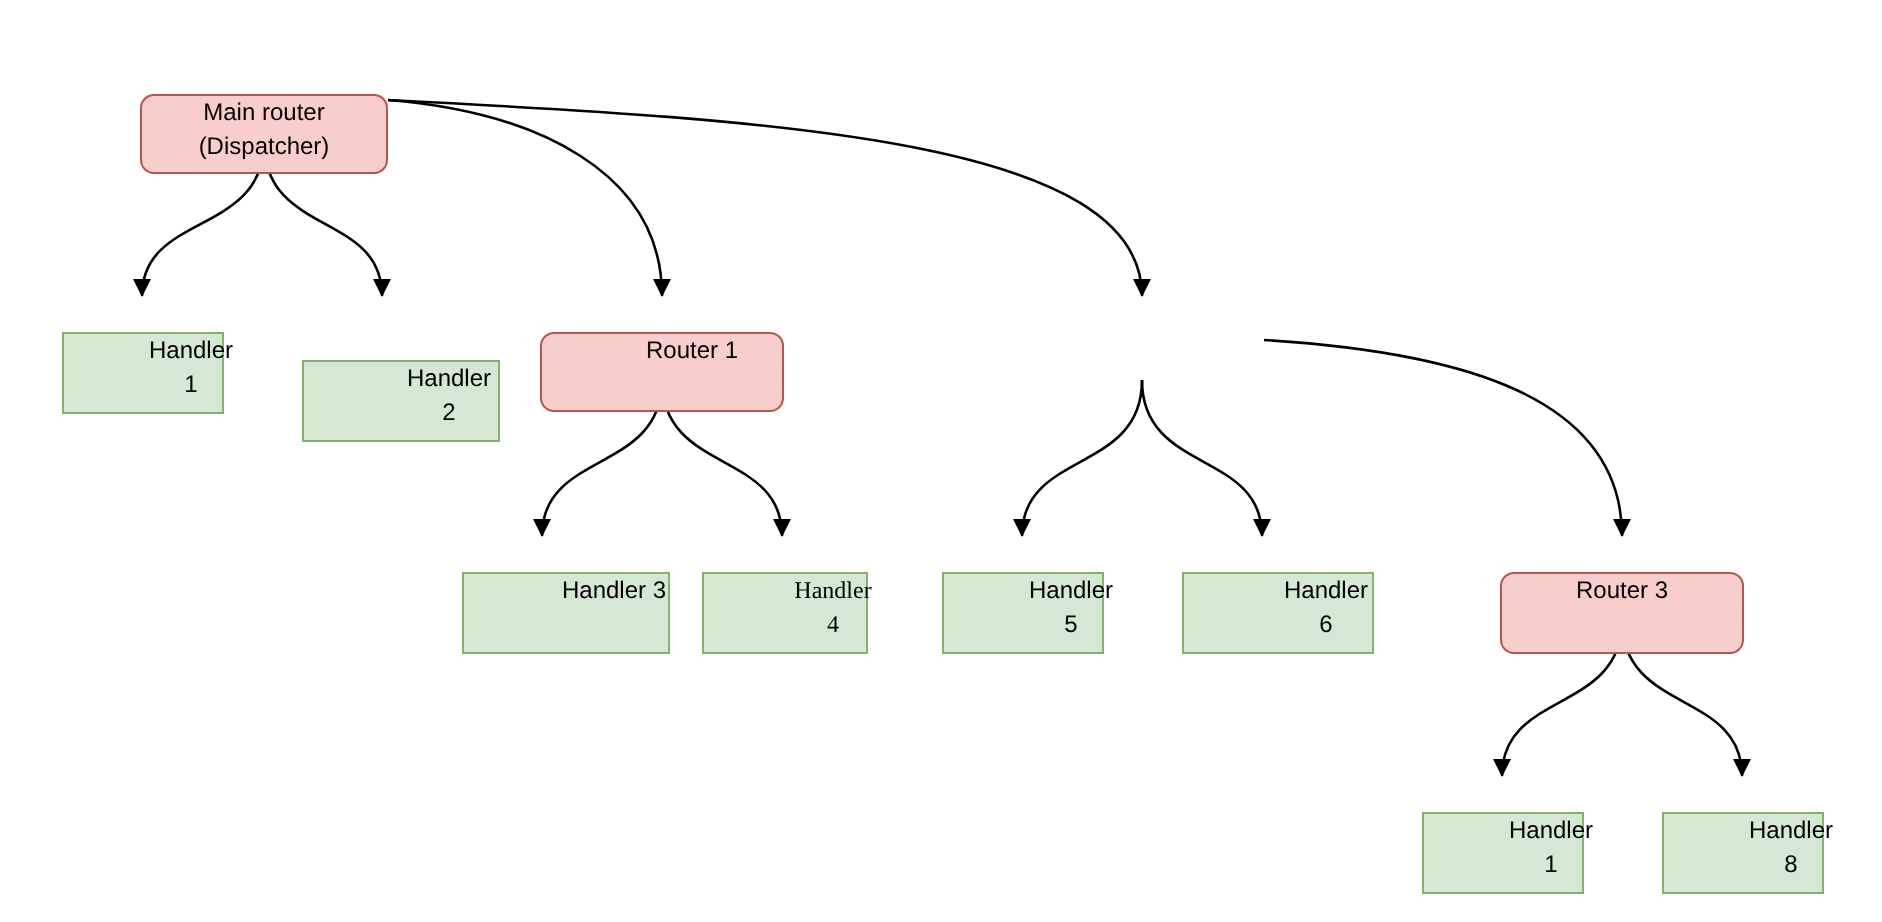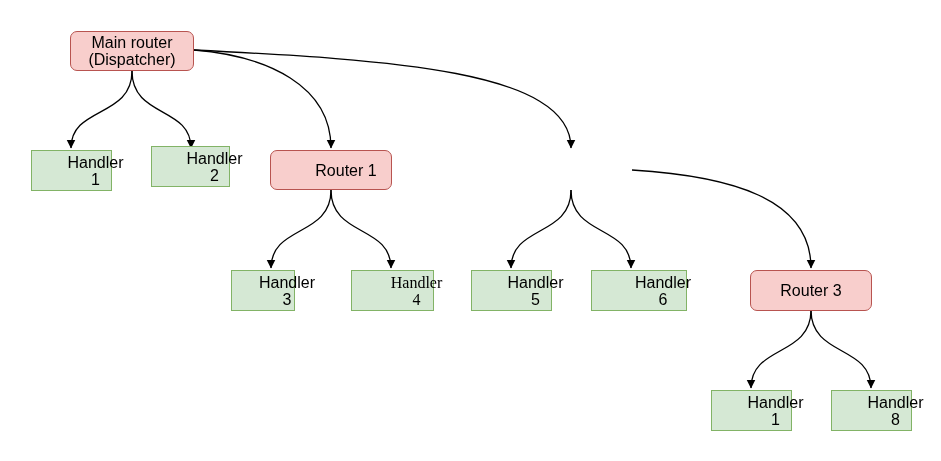--- a/index.html
+++ b/index.html
@@ -22,25 +22,26 @@
     stroke: var(--edge-stroke, #000000);
     stroke-width: 1.3;
   }
   .arrowhead { fill: var(--edge-stroke, #000000); }
   .node {
     position: absolute;
     box-sizing: border-box;
     display: flex;
     flex-direction: column;
     align-items: center;
-    justify-content: center;
+    justify-content: flex-start;
     text-align: center;
-    font-size: 16px;
+    font-size: 12px;
     line-height: 17px;
     color: var(--text, #000000);
+    margin-top: 16px;
   }
   .router {
     background: var(--router-fill, #f8cecc);
     border: 1px solid var(--router-stroke, #b85450);
     border-radius: 7px;
   }
   .handler {
     background: var(--handler-fill, #d5e8d4);
     border: 1px solid var(--handler-stroke, #82b366);
     padding-left: 48px;
@@ -72,30 +73,30 @@
 
   <div class="node router" style="left:70px; top:31px; width:124px; height:40px;">
     <span>Main router</span>
     <span>(Dispatcher)</span>
   </div>
 
   <div class="node handler" style="left:31px; top:150px; width:81px; height:41px;">
     <span>Handler 1</span>
   </div>
 
-  <div class="node handler" style="left:151px; top:146px; width:79px; height:41px;">
+  <div class="node handler" style="left:151px; top:164px; width:99px; height:41px;">
     <span>Handler 2</span>
   </div>
 
   <div class="node router" style="left:270px; top:150px; width:122px; height:40px;padding-left:30px;">
     <span>Router 1</span>
   </div>
 
 
-  <div class="node handler" style="left:231px; top:270px; width:64px; height:41px;">
+  <div class="node handler" style="left:231px; top:270px; width:104px; height:41px;">
     <span>Handler 3</span>
   </div>
 
   <div class="node handler" style="left:351px; top:270px; width:83px; height:41px;font-family:Liberation Serif, serif;">
     <span>Handler 4</span>
   </div>
 
   <div class="node handler" style="left:471px; top:270px; width:81px; height:41px;">
     <span>Handler 5</span>
   </div>

